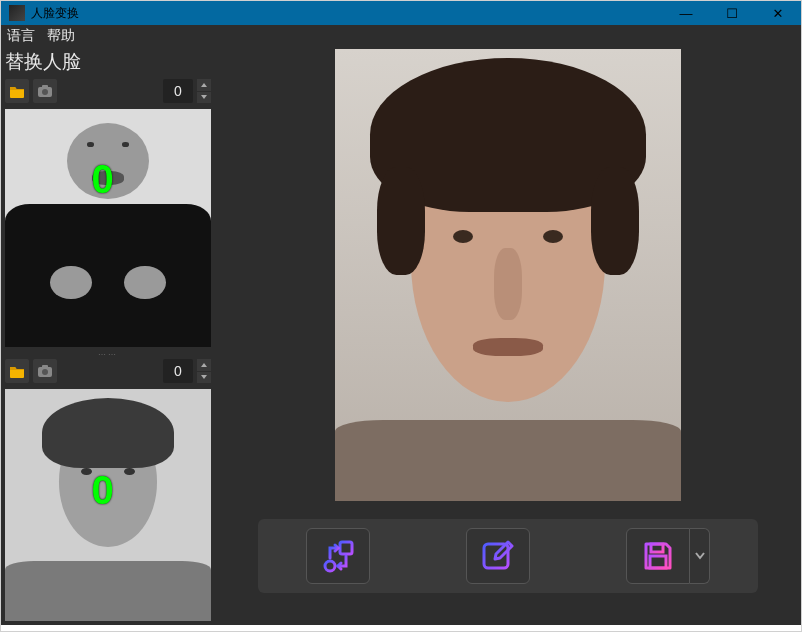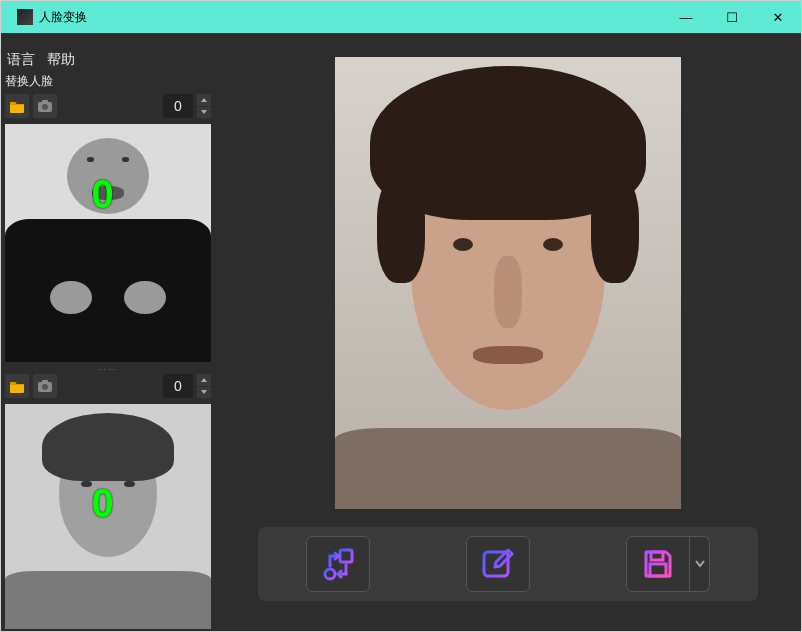--- a/index.html
+++ b/index.html
@@ -5,25 +5,25 @@
   * { box-sizing: border-box; margin: 0; padding: 0; }
   body {
     width: 802px;
     height: 632px;
     background: #fff;
     font-family: "Microsoft YaHei", sans-serif;
     overflow: hidden;
     border: 1px solid #d0d0d0;
   }
   .titlebar {
-    height: 32px;
-    background: #5eead4;
+    height: 24px;
+    background: #0369a1;
     display: flex;
     align-items: center;
-    padding-left: 16px;
+    padding-left: 8px;
   }
   .app-icon {
     width: 16px; height: 16px;
     background: linear-gradient(135deg,#222 0%,#444 100%);
     margin-right: 6px;
     display:inline-block;
   }
   .titlebar-title {
     font-size: 12px;
     color: #000;
@@ -39,30 +39,29 @@
     display:flex;
     height: calc(100% - 30px);
     background: #2d2d2d;
   }
   .sidebar {
     width: 214px;
     background: #2d2d2d;
     display:flex;
     flex-direction:column;
     color:#e8e8e8;
-    margin-top:16px;
   }
   .menubar {
     display:flex;
     gap: 12px;
     padding: 2px 6px;
     font-size: 14px;
   }
   .panel-label {
-    font-size: 12px;
+    font-size: 19px;
     padding: 2px 4px;
   }
   .toolbar {
     display:flex;
     align-items:center;
     gap: 4px;
     padding: 2px 4px;
     background:#2d2d2d;
   }
   .icon-btn {

